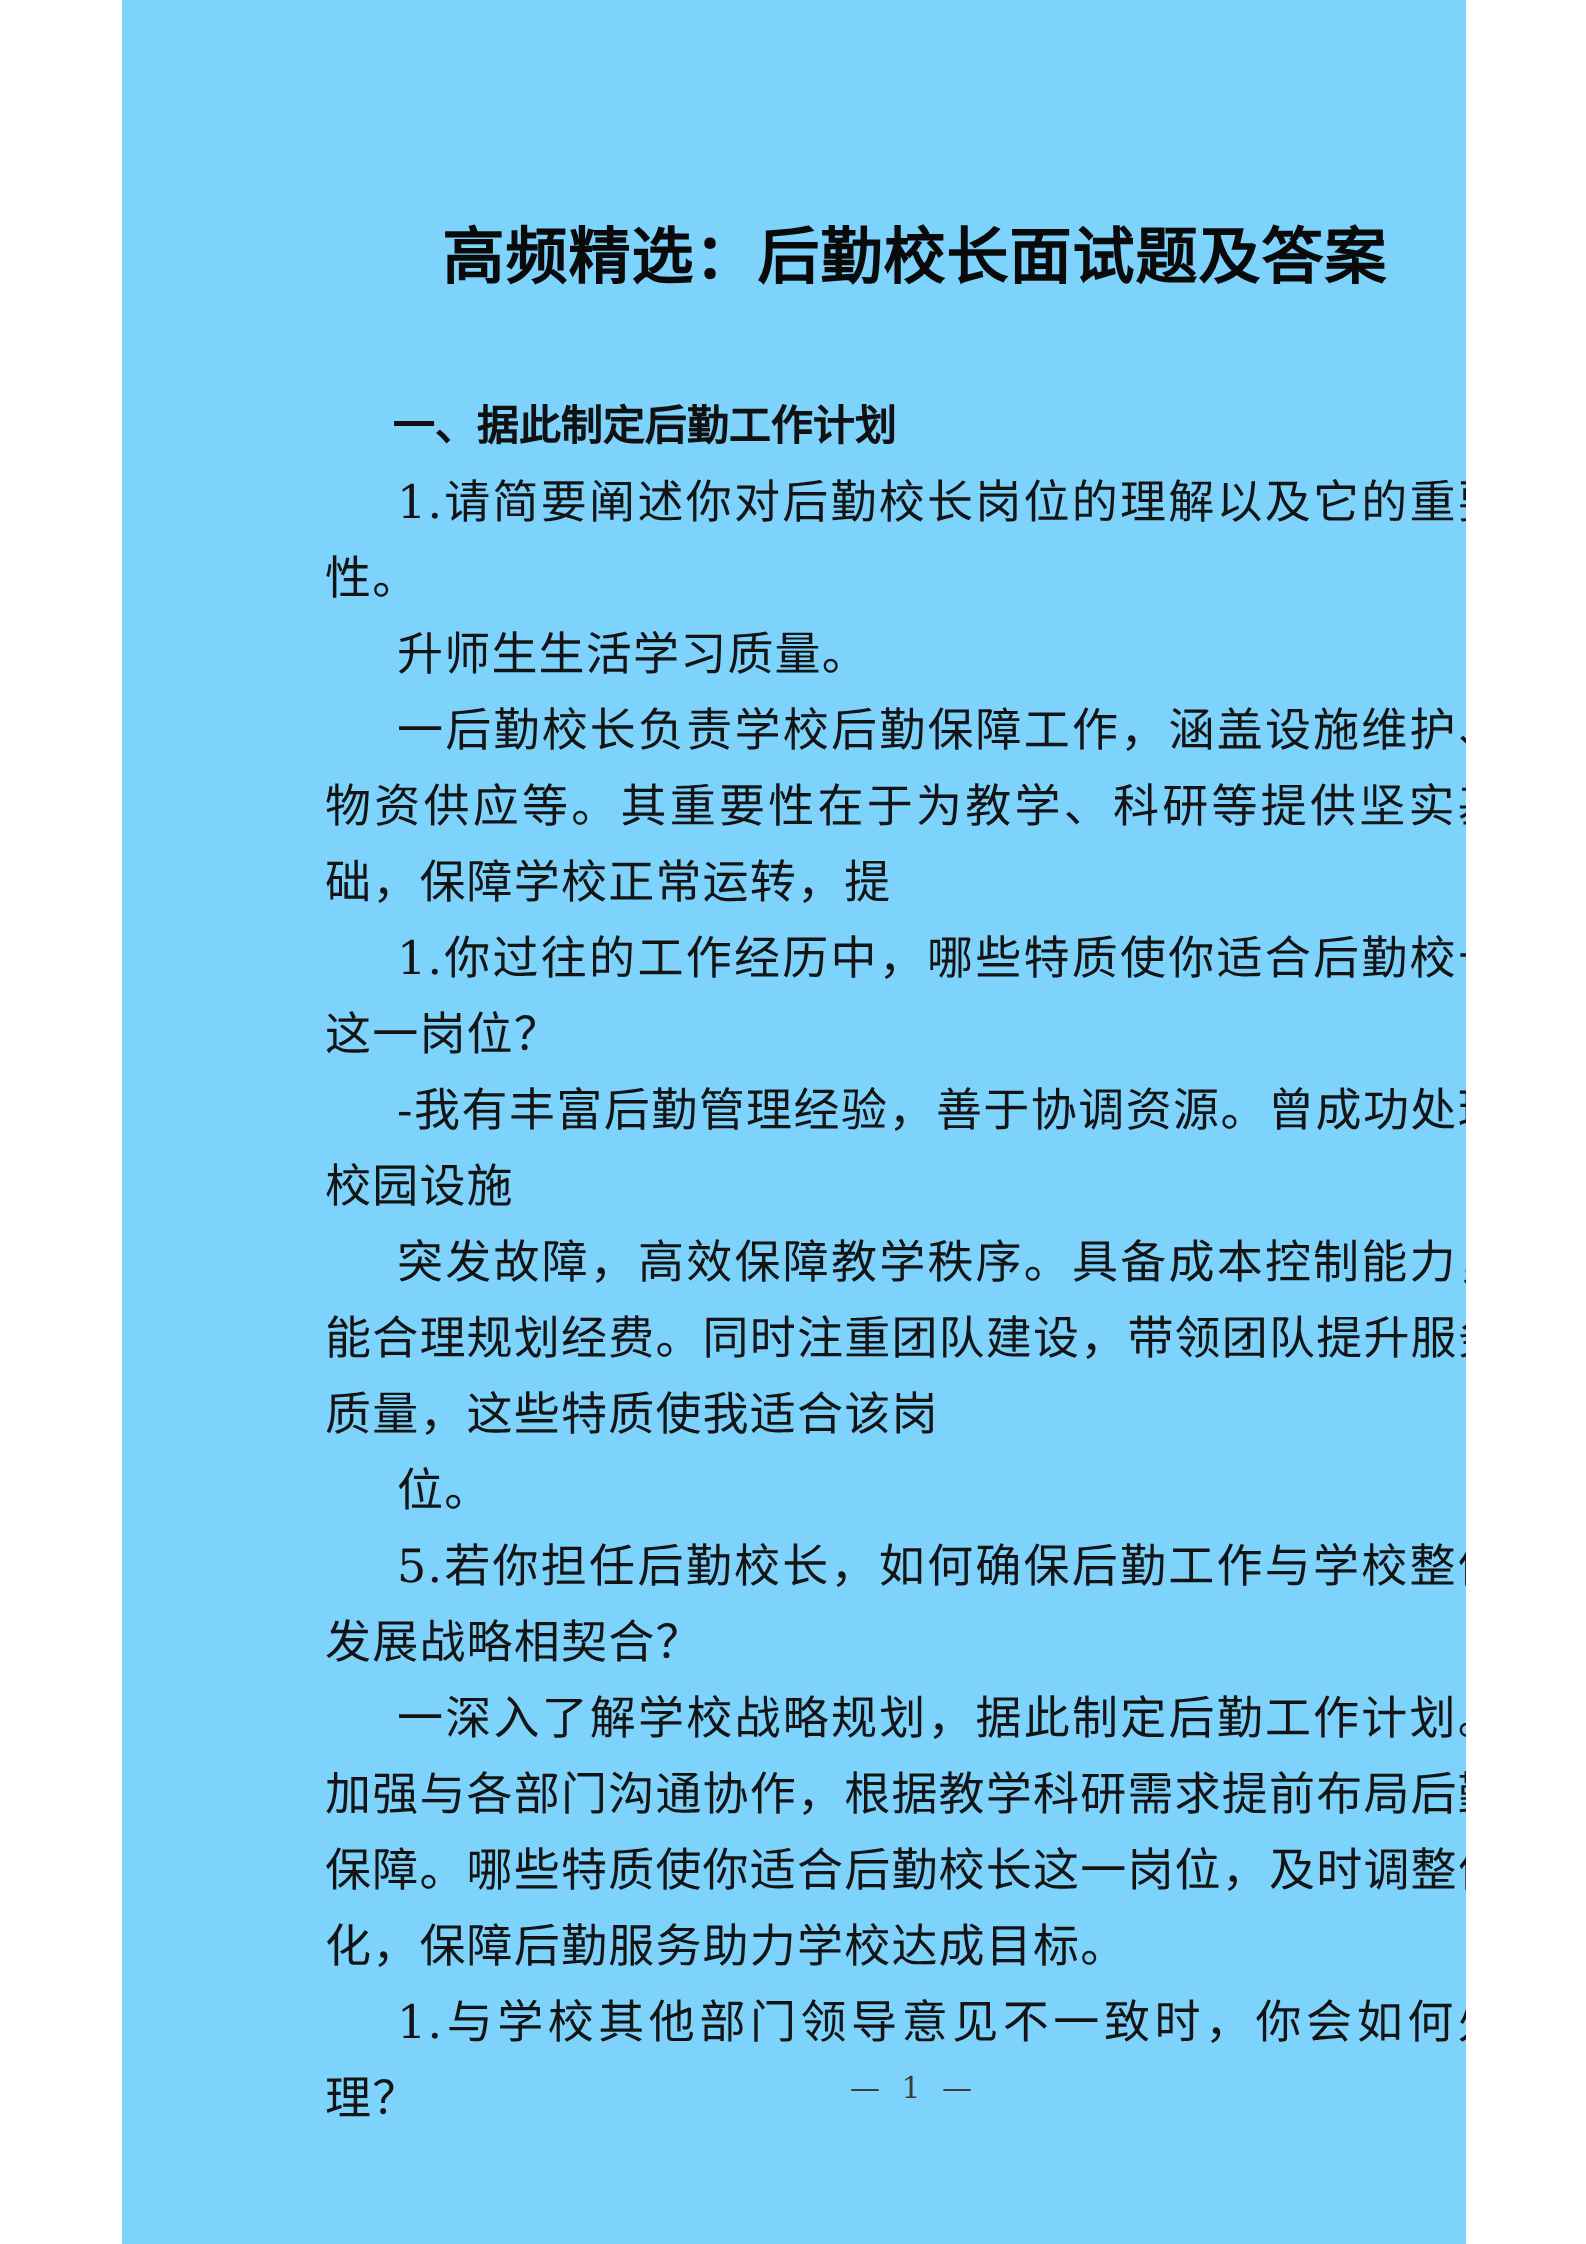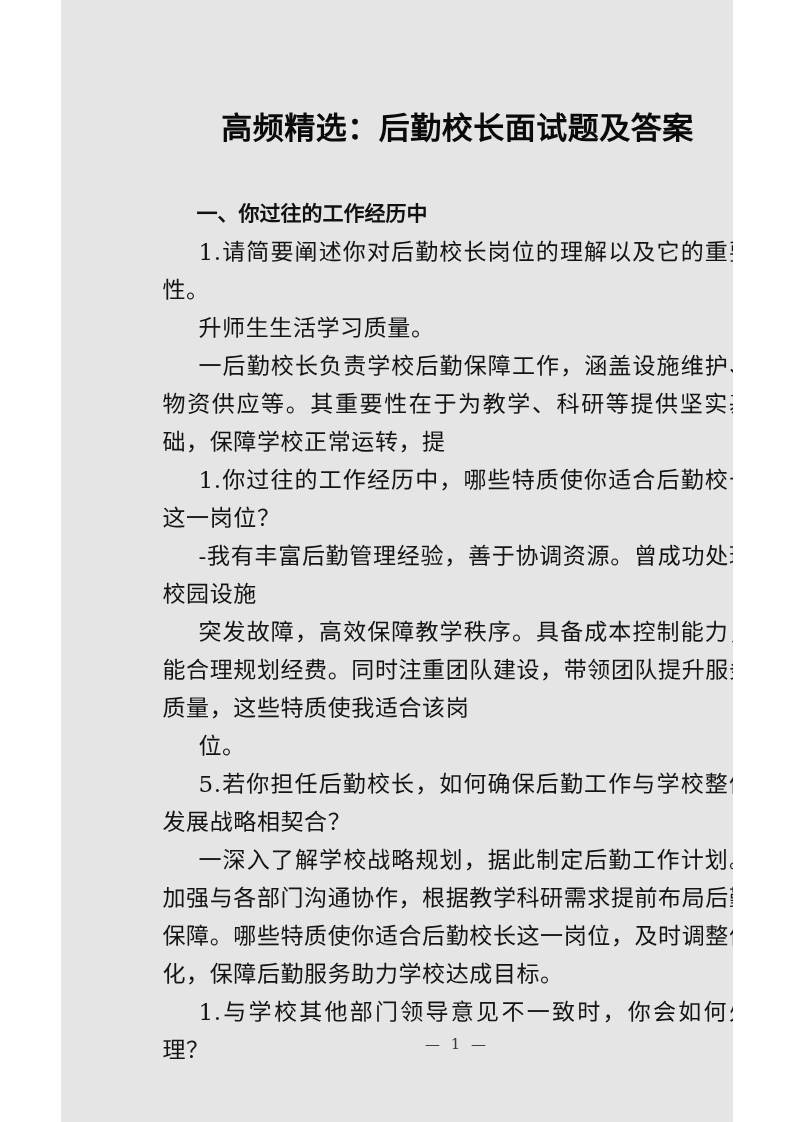--- a/index.html
+++ b/index.html
@@ -7,21 +7,21 @@
     margin: 0;
     padding: 0;
     background: #ffffff;
   }
 
   .page {
     position: relative;
     width: 672px;
     height: 1122px;
     margin: 0 auto;
-    background: #e5e5e5;
+    background: #7dd3fc;
     overflow: hidden;
     box-sizing: border-box;
   }
 
   .content {
     position: absolute;
     left: 102px;
     top: 0;
     width: 590px;
   }
@@ -89,21 +89,21 @@
 </style>
 </head>
 <body>
 
 <div class="page">
 
   <div class="content">
 
     <h1 class="doc-title">高频精选：后勤校长面试题及答案</h1>
 
-    <h2 class="section-heading first">一、你过往的工作经历中</h2>
+    <h2 class="section-heading first">一、据此制定后勤工作计划</h2>
 
     <p class="para indent">1.请简要阐述你对后勤校长岗位的理解以及它的重要性。</p>
     <p class="para indent">升师生生活学习质量。</p>
     <p class="para indent">一后勤校长负责学校后勤保障工作，涵盖设施维护、物资供应等。其重要性在于为教学、科研等提供坚实基础，保障学校正常运转，提</p>
     <p class="para indent">1.你过往的工作经历中，哪些特质使你适合后勤校长这一岗位？</p>
     <p class="para indent">-我有丰富后勤管理经验，善于协调资源。曾成功处理校园设施</p>
     <p class="para indent">突发故障，高效保障教学秩序。具备成本控制能力，能合理规划经费。同时注重团队建设，带领团队提升服务质量，这些特质使我适合该岗</p>
     <p class="para indent">位。</p>
     <p class="para indent">5.若你担任后勤校长，如何确保后勤工作与学校整体发展战略相契合？</p>
     <p class="para indent">一深入了解学校战略规划，据此制定后勤工作计划。加强与各部门沟通协作，根据教学科研需求提前布局后勤保障。哪些特质使你适合后勤校长这一岗位，及时调整优化，保障后勤服务助力学校达成目标。</p>

